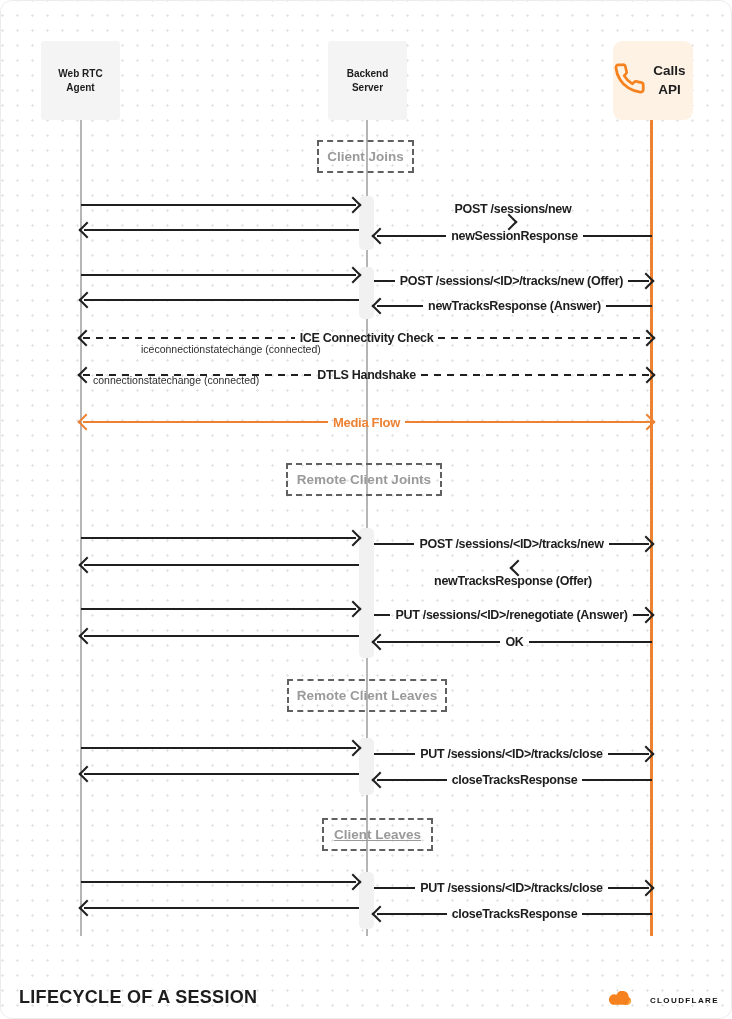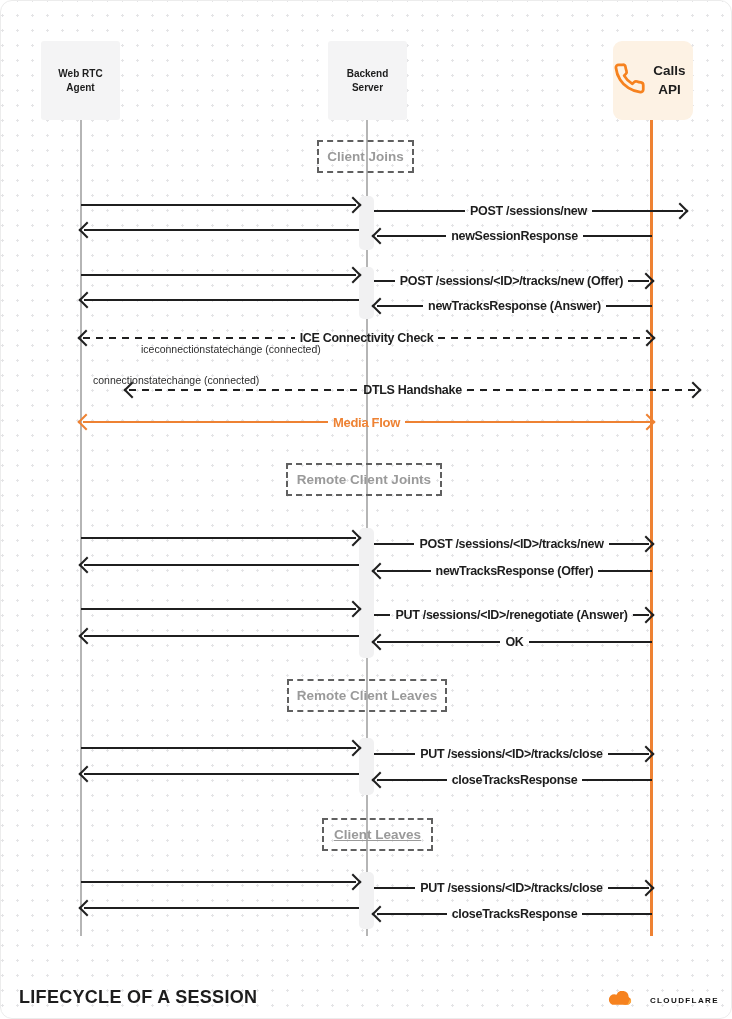--- a/index.html
+++ b/index.html
@@ -89,21 +89,21 @@
     <span>Remote Client Leaves</span>
   </div>
   <div class="milestone" style="left:321px;top:817px;width:111px;height:33px;text-decoration:underline;">
     <span>Client Leaves</span>
   </div>
 
   <div class="msg" style="left:80px;top:195px;width:278px;">
     <span class="ln"></span>
       <span class="head r"></span>
   </div>
-  <div class="msg" style="left:373px;top:201px;width:312px;">
+  <div class="msg" style="left:373px;top:201px;width:278px;flex-direction:column;">
     <span class="ln"></span>
     <span class="lbl">POST /sessions/new</span>
     <span class="ln"></span>
       <span class="head r"></span>
   </div>
   <div class="msg" style="left:80px;top:220px;width:278px;">
     <span class="head l"></span>
       <span class="ln"></span>
   </div>
   <div class="msg" style="left:373px;top:226px;width:278px;">
@@ -136,21 +136,21 @@
 
   <div class="msg" style="left:79px;top:328px;width:573px;">
     <span class="head l"></span>
       <span class="ln dash"></span>
     <span class="lbl">ICE Connectivity Check</span>
     <span class="ln dash"></span>
       <span class="head r"></span>
   </div>
   <div class="event" style="top:342px;margin-left:48px;">iceconnectionstatechange (connected)</div>
 
-  <div class="msg" style="left:79px;top:380px;width:573px;padding-left:46px;">
+  <div class="msg" style="left:79px;top:365px;width:573px;">
     <span class="head l"></span>
       <span class="ln dash"></span>
     <span class="lbl">DTLS Handshake</span>
     <span class="ln dash"></span>
       <span class="head r"></span>
   </div>
   <div class="event" style="top:373px;">connectionstatechange (connected)</div>
 
   <div class="msg orange" style="left:79px;top:412px;width:573px;">
     <span class="head l"></span>
@@ -167,21 +167,21 @@
   <div class="msg" style="left:373px;top:534px;width:278px;">
     <span class="ln"></span>
     <span class="lbl">POST /sessions/&lt;ID&gt;/tracks/new</span>
     <span class="ln"></span>
       <span class="head r"></span>
   </div>
   <div class="msg" style="left:80px;top:555px;width:278px;">
     <span class="head l"></span>
       <span class="ln"></span>
   </div>
-  <div class="msg" style="left:373px;top:561px;width:278px;">
+  <div class="msg" style="left:373px;top:561px;width:278px;flex-direction:column;">
     <span class="head l"></span>
       <span class="ln"></span>
     <span class="lbl">newTracksResponse (Offer)</span>
     <span class="ln"></span>
   </div>
 
   <div class="msg" style="left:80px;top:599px;width:278px;">
     <span class="ln"></span>
       <span class="head r"></span>
   </div>

